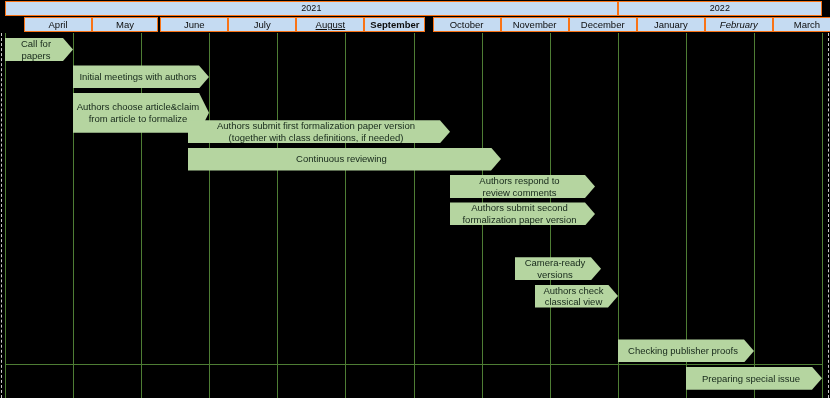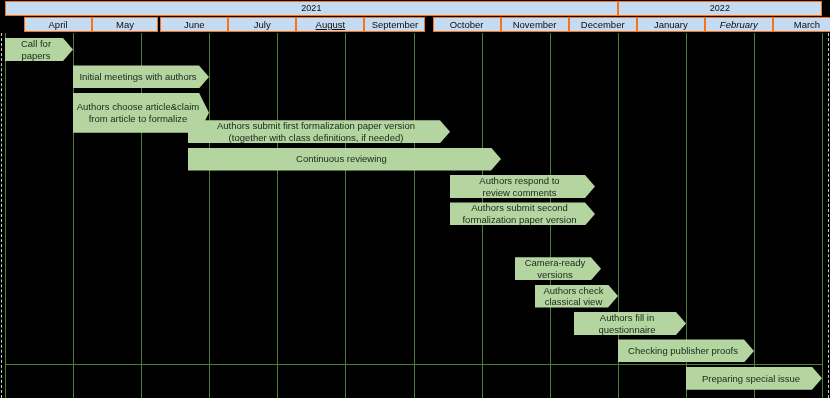--- a/index.html
+++ b/index.html
@@ -120,21 +120,21 @@
     <div class="year-row" id="year-row">
         <div class="year-cell" style="left: 0px; width: 612.75px;">2021</div>
         <div class="year-cell" style="left: 612.75px; width: 204.25px;">2022</div>
       </div>
     <div class="month-row" id="month-row">
         <div class="month-cell" style="left: 0px; width: 68.0833px;">April</div>
         <div class="month-cell" style="left: 68.0833px; width: 66px;">May</div>
         <div class="month-cell" style="left: 136.167px; width: 68.0833px;">June</div>
         <div class="month-cell" style="left: 204.25px; width: 68.0833px;">July</div>
         <div class="month-cell" style="left: 272.333px; width: 68.0833px; text-decoration: underline;">August</div>
-        <div class="month-cell" style="left: 340.417px; width: 61px;">September</div>
+        <div class="month-cell" style="left: 340.417px; width: 61px; font-weight: bold;">September</div>
         <div class="month-cell" style="left: 408.5px; width: 68.0833px;">October</div>
         <div class="month-cell" style="left: 476.583px; width: 68.0833px;">November</div>
         <div class="month-cell" style="left: 544.667px; width: 68.0833px;">December</div>
         <div class="month-cell" style="left: 612.75px; width: 68.0833px;">January</div>
         <div class="month-cell" style="left: 680.833px; width: 68.0833px; font-style: italic;">February</div>
         <div class="month-cell" style="left: 748.917px; width: 68.0833px;">March</div>
       </div>
   </div>
 
   <div class="grid-layer" id="grid-layer">
@@ -165,19 +165,17 @@
 (together with class definitions, if needed)</span></div>
       <div class="bar" style="left: 188px; width: 313px; top: 114.6px; height: 23px;"><span class="bar-label">Continuous reviewing</span></div>
       <div class="bar" style="left: 450px; width: 145px; top: 142px; height: 23px;"><span class="bar-label">Authors respond to
 review comments</span></div>
       <div class="bar" style="left: 450px; width: 145px; top: 169.4px; height: 23px;"><span class="bar-label">Authors submit second
 formalization paper version</span></div>
       <div class="bar" style="left: 515px; width: 86px; top: 224.2px; height: 23px;"><span class="bar-label">Camera-ready
 versions</span></div>
       <div class="bar" style="left: 535px; width: 83px; top: 251.6px; height: 23px;"><span class="bar-label">Authors check
 classical view</span></div>
-      <div class="bar" style="left: 574px; width: 112px; top: 279px; height: 23px;"><span class="bar-label">Authors fill in
-questionnaire</span></div>
       <div class="bar" style="left: 686px; width: 136px; top: 333.8px; height: 23px;"><span class="bar-label">Preparing special issue</span></div>
       <div class="bar" style="left: 618px; width: 136px; top: 306.4px; height: 23px;"><span class="bar-label">Checking publisher proofs</span></div>
     </div>
 
 </div>
 
 </body></html>

